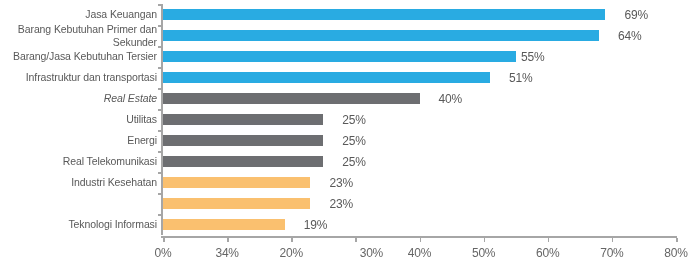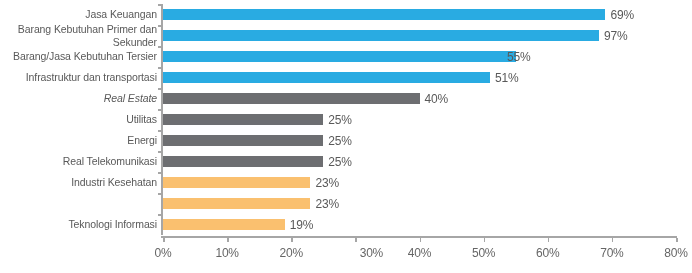--- a/index.html
+++ b/index.html
@@ -91,21 +91,21 @@
     height: 11px;
   }
   .bar-value {
     position: absolute;
     top: 0;
     height: 21px;
     display: flex;
     align-items: center;
     font-size: 12px;
     color: #595959;
-    padding-left: 5px;
+    padding-left: 19px;
     white-space: nowrap;
     letter-spacing: -0.2px;
   }
 
   
   .y-axis-line {
     position: absolute;
     left: 161px;
     top: 4px;
     width: 1.5px;
@@ -151,21 +151,21 @@
             <div class="bar" style="width: 442.462px; background: rgb(41, 171, 226);"></div>
             <div class="bar-value" style="left: 442.462px;">69%</div>
           </div>
         </div>
         <div class="row">
           <div class="cat-label two-line">Barang Kebutuhan Primer dan
 Sekunder</div>
           <div class="ytick"></div>
           <div class="bar-track">
             <div class="bar" style="width: 436.05px; background: rgb(41, 171, 226);"></div>
-            <div class="bar-value" style="left: 436.05px;">97%</div>
+            <div class="bar-value" style="left: 436.05px;">64%</div>
           </div>
         </div>
         <div class="row">
           <div class="cat-label">Barang/Jasa Kebutuhan Tersier</div>
           <div class="ytick"></div>
           <div class="bar-track">
             <div class="bar" style="width: 352.688px; background: rgb(41, 171, 226);"></div>
             <div class="bar-value" style="left: 339px;">55%</div>
           </div>
         </div>
@@ -234,21 +234,21 @@
         </div>
       </div>
 
     <div class="y-axis-line"></div>
     <div class="x-axis-line"></div>
 
     <div id="xticks">
         <div class="xtick" style="left: 163px;"></div>
         <div class="xtick-label" style="left: 163px;">0%</div>
         <div class="xtick" style="left: 227.125px;"></div>
-        <div class="xtick-label" style="left: 227.125px;">10%</div>
+        <div class="xtick-label" style="left: 227.125px;">34%</div>
         <div class="xtick" style="left: 291.25px;"></div>
         <div class="xtick-label" style="left: 291.25px;">20%</div>
         <div class="xtick" style="left: 355.375px;"></div>
         <div class="xtick-label" style="left: 355.375px; margin-left: 16px;">30%</div>
         <div class="xtick" style="left: 419.5px;"></div>
         <div class="xtick-label" style="left: 419.5px;">40%</div>
         <div class="xtick" style="left: 483.625px;"></div>
         <div class="xtick-label" style="left: 483.625px;">50%</div>
         <div class="xtick" style="left: 547.75px;"></div>
         <div class="xtick-label" style="left: 547.75px;">60%</div>

